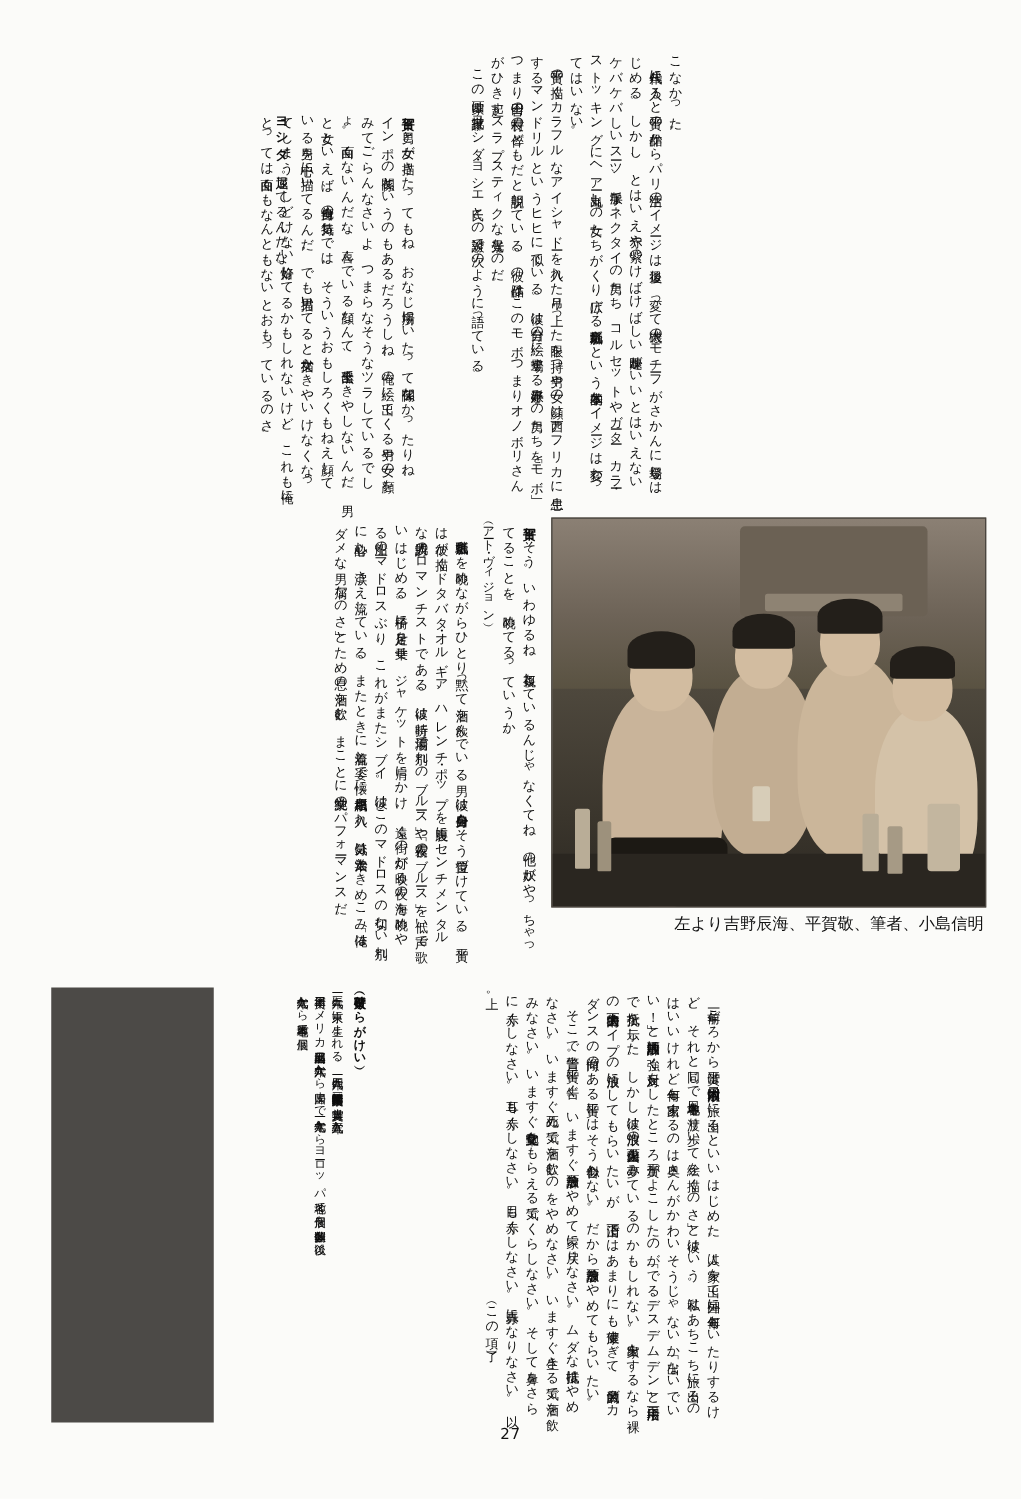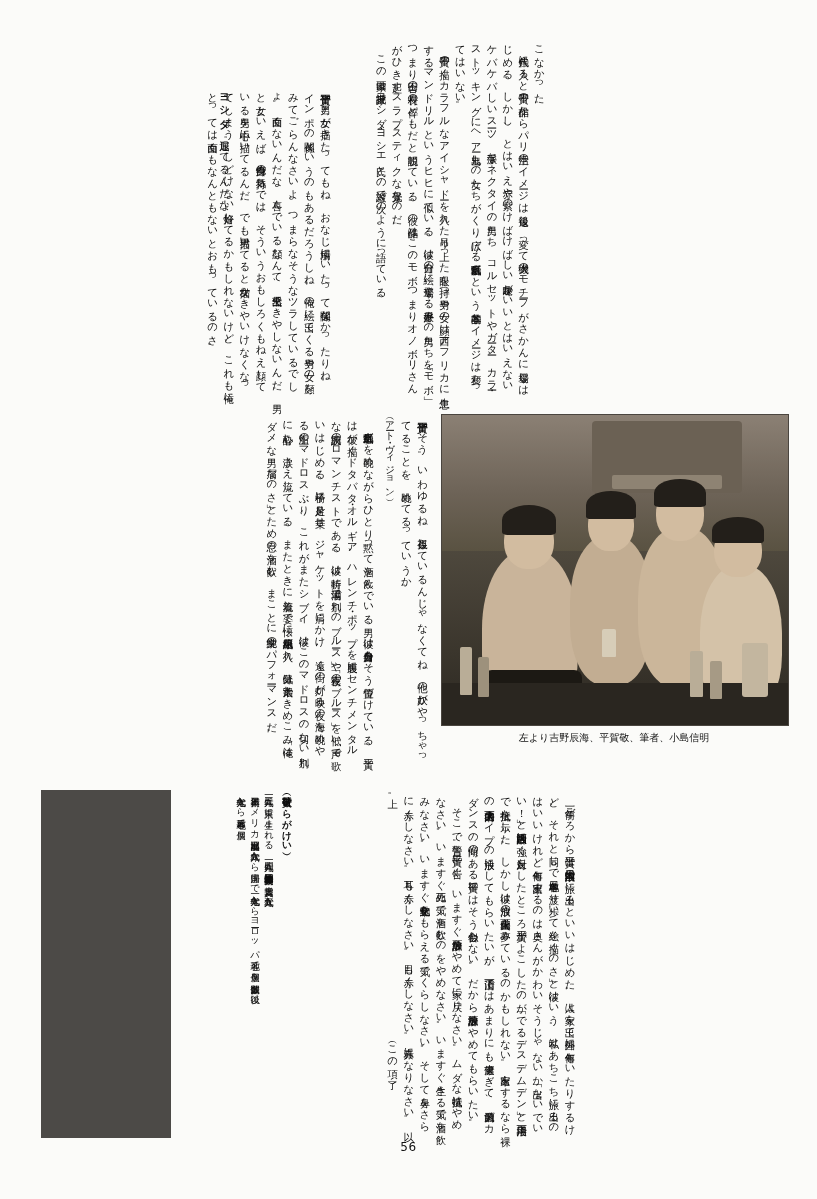--- a/index.html
+++ b/index.html
@@ -97,22 +97,22 @@
     border-radius: 30%;
   }
   .bottle {
     position: absolute;
     background: #b9ad97;
     border-radius: 2px 2px 1px 1px;
   }
   #photo-caption {
     width: 346px;
     margin-top: 5px;
-    text-align: center;
-    font-size: 10px;
+    text-align: right;
+    font-size: 13px;
     line-height: 1.45;
     font-family: "DejaVu Sans", "Liberation Sans", sans-serif;
     color: #111;
   }
 
   
   #mid-article {
     top: 414px;
     left: 255px;
     width: 176px;
@@ -234,15 +234,15 @@
 
   <div id="profile-box"></div>
 
   <div class="col-block" id="profile-text">
     <div class="vtext" style="height:345px;font-size:9.6px;position:absolute;right:0;top:0;font-weight:bold;">平賀敬（ひらがけい）</div>
     <div class="vtext" style="height:345px;font-size:9.3px;position:absolute;right:18px;top:0;width:96px;">一九三六年に東京に生まれる　一九六四年に第三回國際青年美術家展に大賞受賞。一九六五年か
 日本美術アメリカ巡回展出品　一九六六年から帰国まで一九六七年からヨーロッパ各地で個展を多数開催　以後一
 九七六年から日本各地で個展。</div>
   </div>
 
-  <div id="page-number">56</div>
+  <div id="page-number">27</div>
 
 </div>
 
 </body></html>

